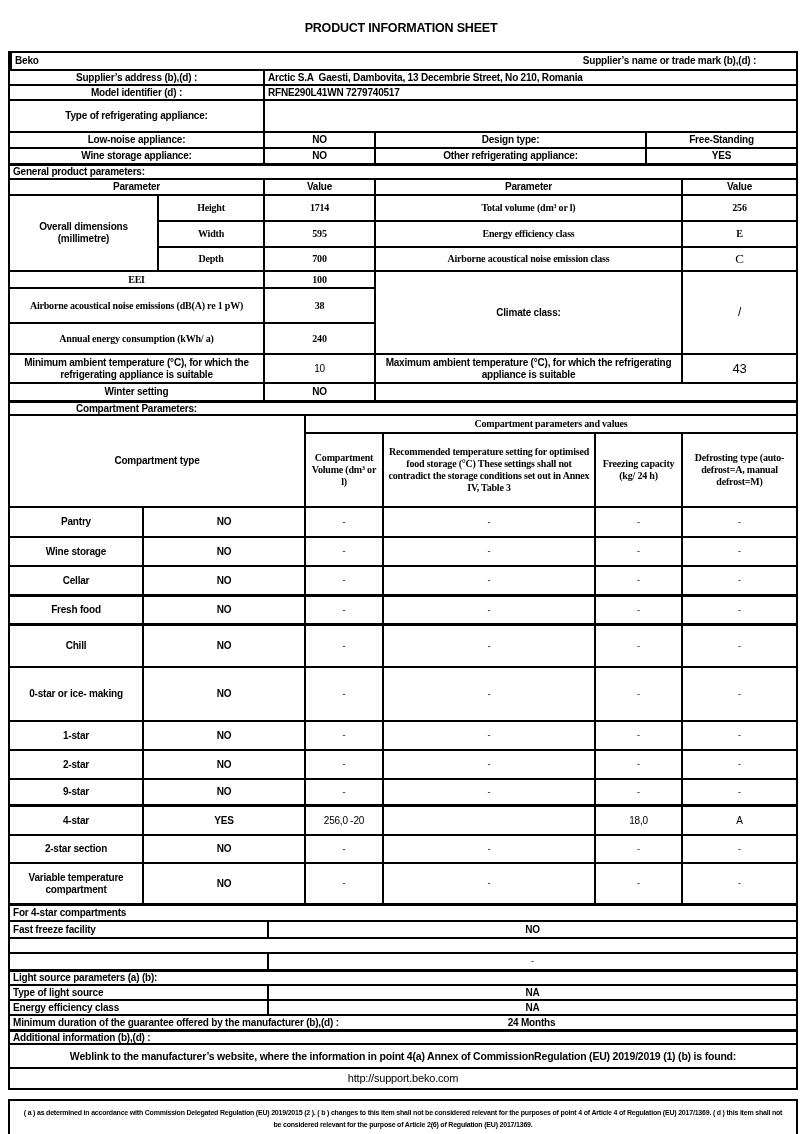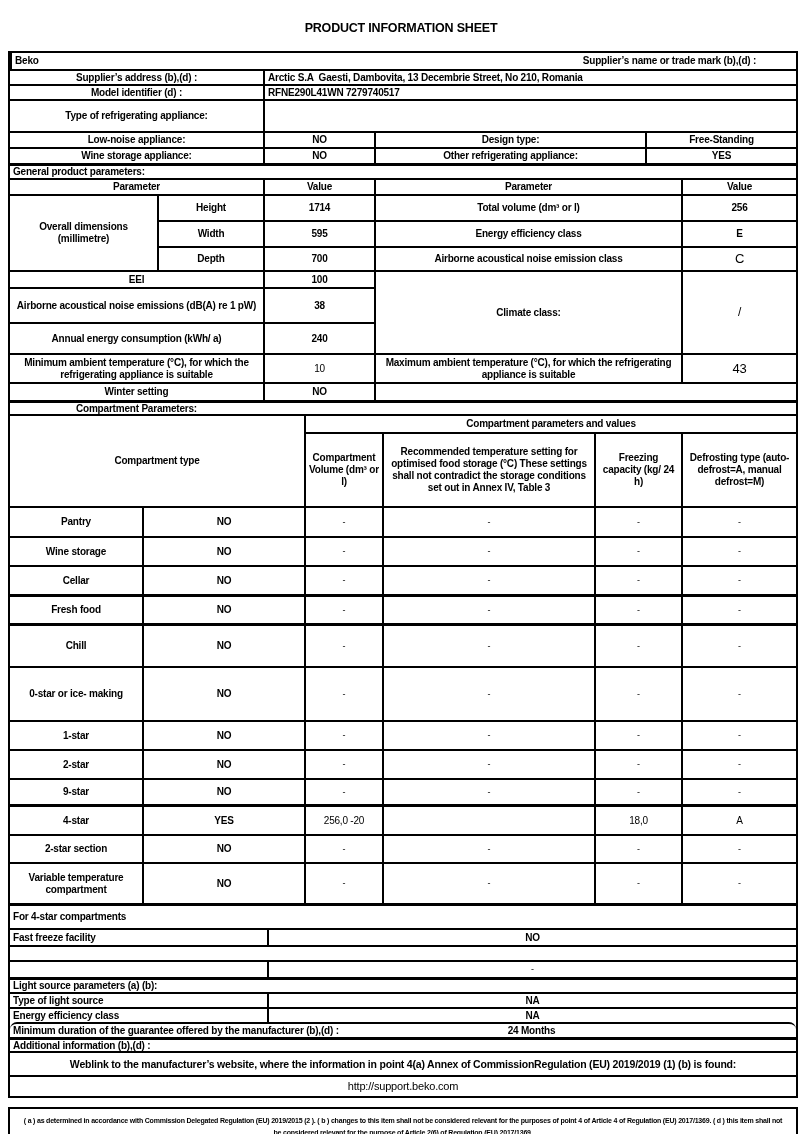--- a/index.html
+++ b/index.html
@@ -9,32 +9,32 @@
   .title{margin:21px 0 15px 0;text-align:center;font-size:12.5px;font-weight:bold;}
   .doc{margin-left:8px;width:790px;border:2px solid #000;box-sizing:border-box;}
   .r{display:flex;border-top:2px solid #000;box-sizing:border-box;align-items:stretch;}
   .r0{border-top:none;}
   .bt3{border-top-width:3px;}
   .c{box-sizing:border-box;border-left:2px solid #000;display:flex;align-items:center;
      justify-content:center;text-align:center;padding:1px 3px;overflow:hidden;}
   .f{border-left:none;}
   .left{justify-content:flex-start;text-align:left;}
   .col{display:flex;flex-direction:column;box-sizing:border-box;}
-  .sr{display:flex;border-top:2px solid #000;box-sizing:border-box;}
+  .sr{display:flex;border-top:2px solid #000;box-sizing:border-box;font-family:Liberation Serif, serif;}
   .sr0{border-top:none;}
   .w253{width:253px}.w111{width:111px}.w271{width:271px}.w307{width:307px}
   .w147{width:147px}.w106{width:106px}.w364{width:364px}.w294{width:294px}
   .w257{width:257px}.fx{flex:1;min-width:0}
   .ct{width:132px}.cp{width:162px}.cv{width:78px}.ctm{width:212px}.cf{width:87px}.cd{flex:1;min-width:0}
   .lt{font-weight:normal;text-align:right;}
   .lg{font-weight:normal;font-size:13px;}
   .slash{font-weight:normal;font-size:12px;}
   .dash{font-weight:normal;font-size:9px;}
   .val{white-space:pre-wrap;}
-  .guar{position:relative;border-radius:7px;}
+  .guar{position:relative;}
   .guarval{position:absolute;left:257px;right:0;top:0;bottom:0;display:flex;
            align-items:center;justify-content:center;}
   .weblink{font-size:10.5px;}
   .url{font-weight:normal;font-size:11px;}
   .foot{margin:9px 0 0 8px;width:790px;border:2px solid #000;box-sizing:border-box;height:40px;
         display:flex;align-items:center;justify-content:center;text-align:center;
         font-size:7px;line-height:1.7;padding:0 10px;}
 </style>
 </head>
 <body>
@@ -249,21 +249,21 @@
     </div>
     <div class="r" style="height:41px">
       <div class="c f ct">Variable temperature compartment</div>
       <div class="c cp">NO</div>
       <div class="c cv dash">-</div>
       <div class="c ctm dash">-</div>
       <div class="c cf dash">-</div>
       <div class="c cd dash">-</div>
     </div>
 
-    <div class="r bt3" style="height:25px">
+    <div class="r bt3" style="height:17px">
       <div class="c f fx left">For 4-star compartments</div>
     </div>
     <div class="r" style="height:17px">
       <div class="c f w257 left">Fast freeze facility</div>
       <div class="c fx">NO</div>
     </div>
     <div class="r" style="height:15px">
       <div class="c f fx"></div>
     </div>
     <div class="r" style="height:17px">

